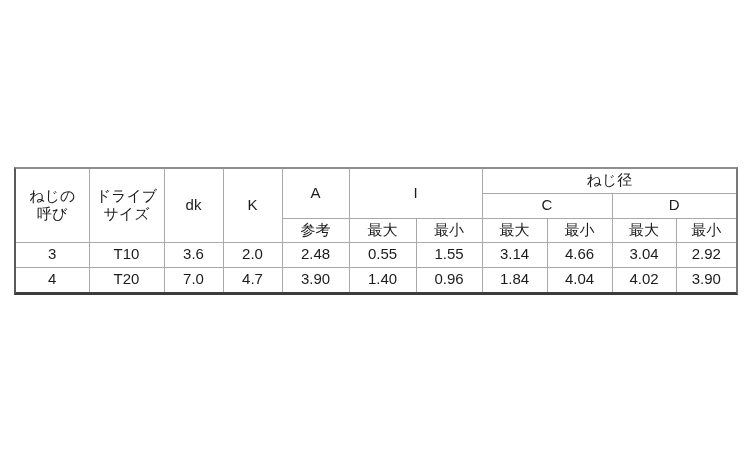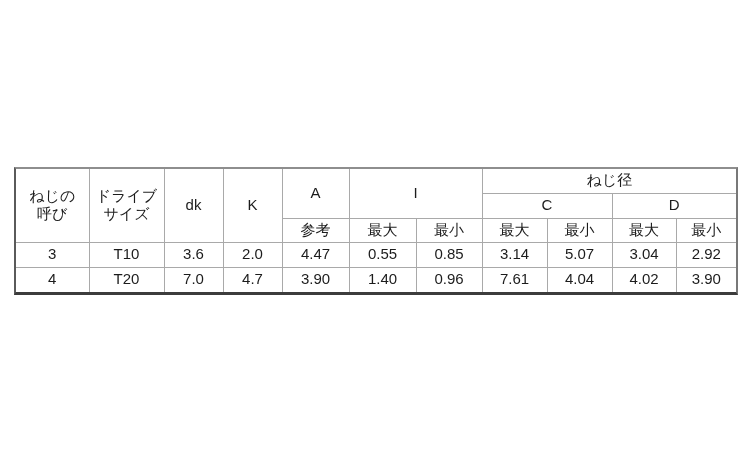--- a/index.html
+++ b/index.html
@@ -96,37 +96,37 @@
         <th>最大</th>
         <th>最小</th>
         <th>最大</th>
         <th>最小</th>
       </tr>
       <tr class="d">
         <td class="nominal">3</td>
         <td>T10</td>
         <td>3.6</td>
         <td>2.0</td>
-        <td>4.47</td>
+        <td>2.48</td>
         <td>0.55</td>
-        <td>0.85</td>
+        <td>1.55</td>
         <td>3.14</td>
-        <td>5.07</td>
+        <td>4.66</td>
         <td>3.04</td>
         <td>2.92</td>
       </tr>
       <tr class="d">
         <td class="nominal">4</td>
         <td>T20</td>
         <td>7.0</td>
         <td>4.7</td>
         <td>3.90</td>
         <td>1.40</td>
         <td>0.96</td>
-        <td>7.61</td>
+        <td>1.84</td>
         <td>4.04</td>
         <td>4.02</td>
         <td>3.90</td>
       </tr>
     </tbody>
       </table>
   </div>
 </div>
 
 </body></html>

